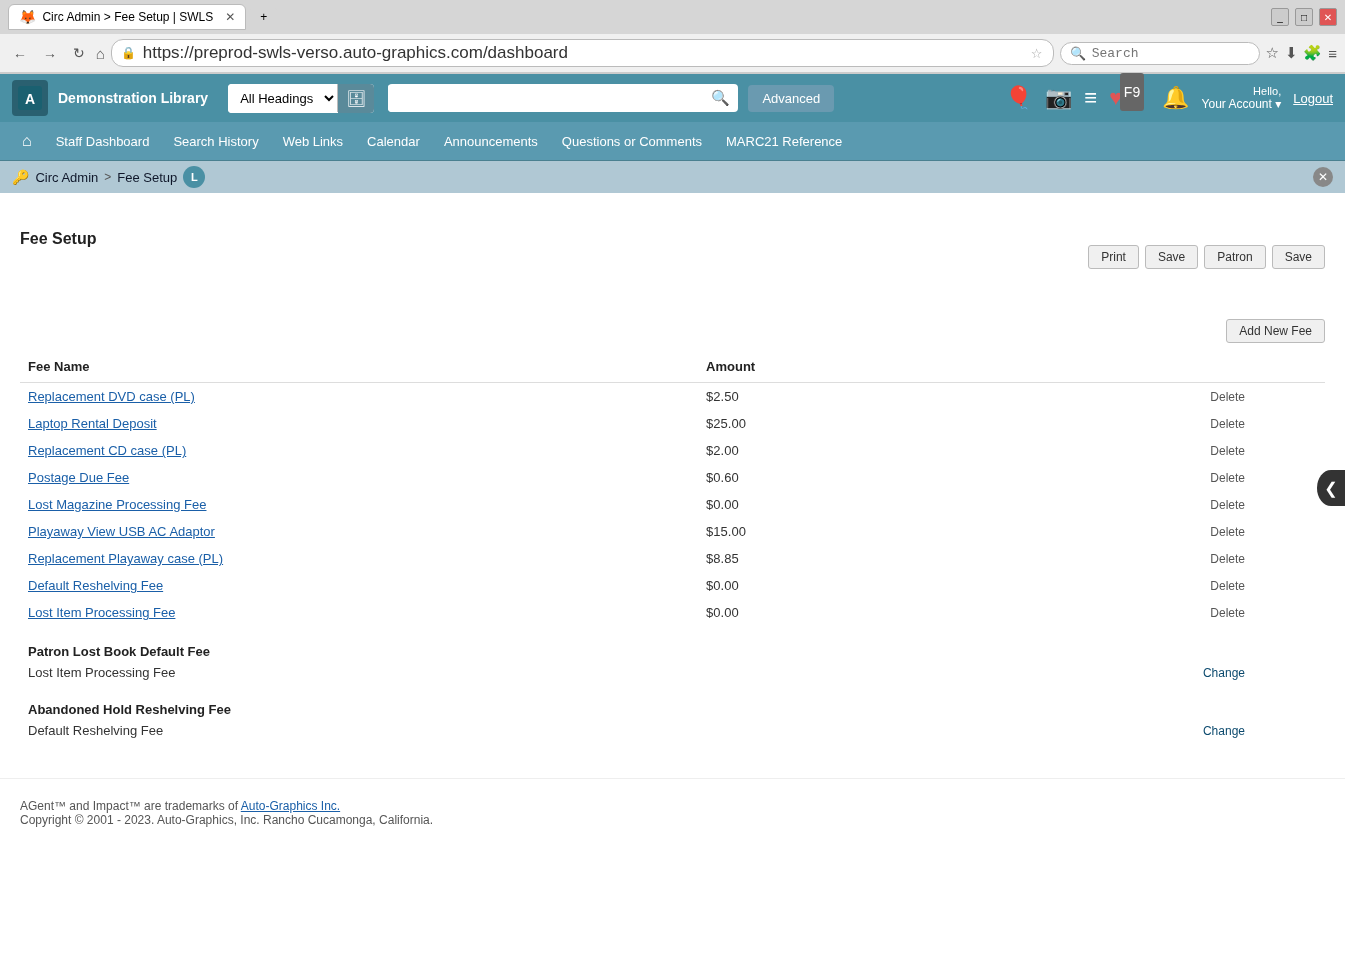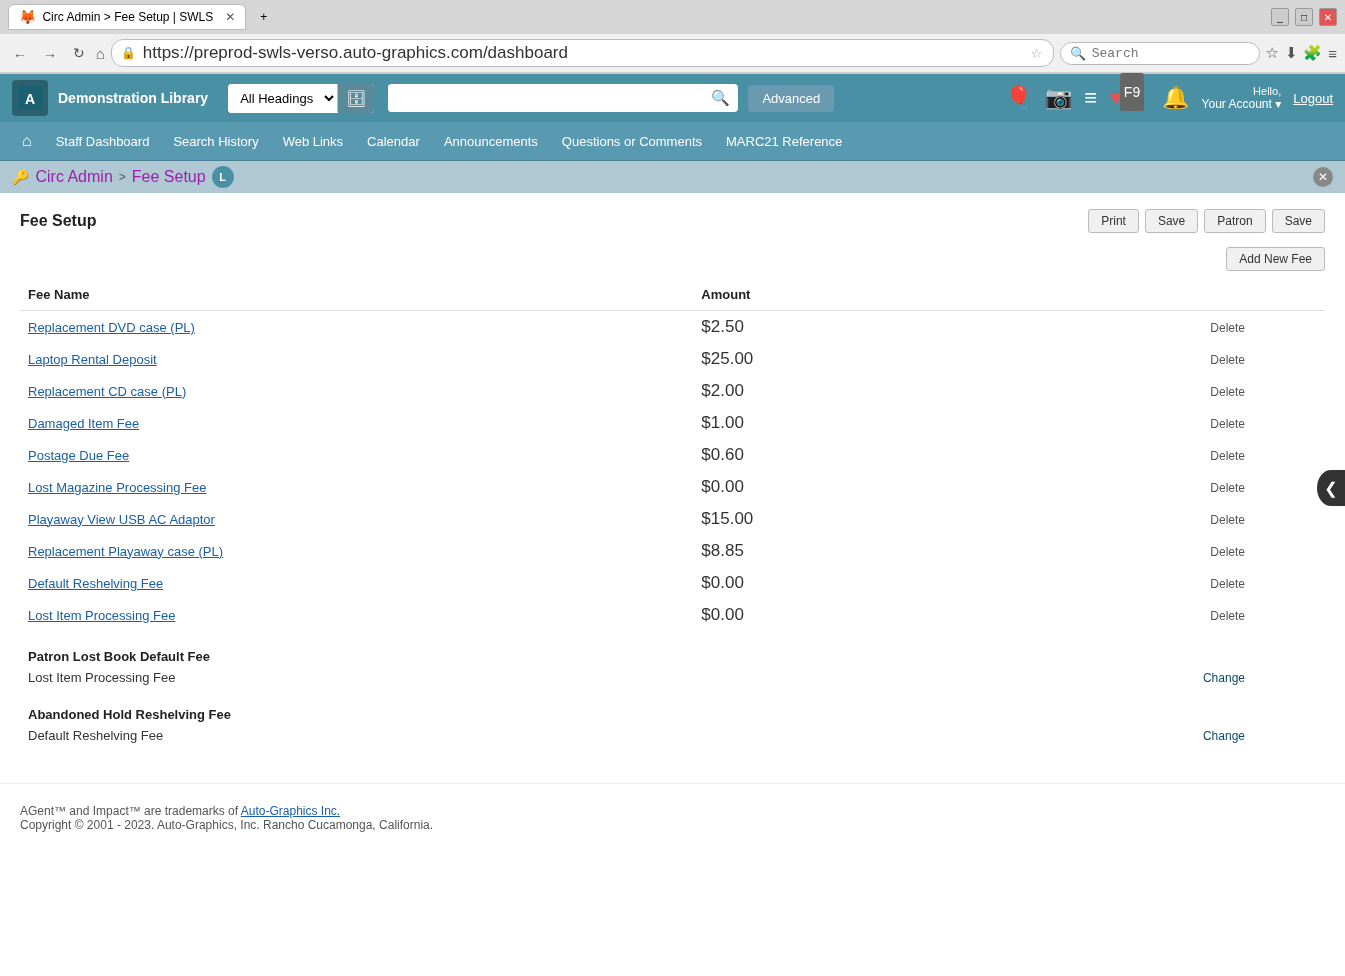--- a/index.html
+++ b/index.html
@@ -42,39 +42,39 @@
     .account-section { display: flex; flex-direction: column; align-items: flex-end; color: white; font-size: 12px; cursor: pointer; }
     .logout-btn { background: none; border: none; color: white; font-size: 13px; cursor: pointer; text-decoration: underline; }
 
     
     .nav-bar { background: #5a9ab0; display: flex; align-items: center; padding: 0 10px; border-bottom: 1px solid #4a8090; }
     .nav-item { color: white; text-decoration: none; padding: 10px 12px; font-size: 13px; cursor: pointer; display: flex; align-items: center; gap: 4px; }
     .nav-home { font-size: 16px; }
 
     
     .breadcrumb-bar { background: #b0c8d4; display: flex; align-items: center; padding: 5px 12px; gap: 6px; }
-    .breadcrumb-text { font-size: 16px; color: #a21caf; }
+    .breadcrumb-text { font-size: 13px; color: #0f172a; }
     .breadcrumb-sep { color: #555; font-size: 12px; }
     .user-badge { background: #4a90a4; color: white; border-radius: 50%; width: 22px; height: 22px; display: flex; align-items: center; justify-content: center; font-size: 11px; font-weight: bold; }
     .close-btn-round { background: #888; color: white; border: none; border-radius: 50%; width: 20px; height: 20px; cursor: pointer; font-size: 12px; margin-left: auto; }
 
     
     .main-content { padding: 16px 20px; }
     .page-header { display: flex; align-items: center; justify-content: space-between; margin-bottom: 14px; }
     .page-title { font-size: 16px; font-weight: bold; color: #222; }
     .page-actions { display: flex; gap: 6px; }
-    .action-btn { background: #f0f0f0; border: 1px solid #bbb; border-radius: 3px; padding: 4px 12px; font-size: 12px; cursor: pointer; color: #333; }
+    .action-btn { background: #f0f0f0; border: 1px solid #bbb; border-radius: 3px; padding: 4px 12px; font-size: 12px; cursor: pointer; color: #333; margin-top: 36px; }
     .add-new-row { display: flex; justify-content: flex-end; margin-bottom: 12px; }
 
     
     .fee-table { width: 100%; border-collapse: collapse; }
     .fee-table th { text-align: left; font-size: 13px; font-weight: bold; color: #222; padding: 4px 8px 8px 8px; border-bottom: 1px solid #ddd; }
     .fee-table td { padding: 6px 8px; vertical-align: middle; }
     .fee-link { color: #1a5fa8; text-decoration: underline; cursor: pointer; font-size: 13px; }
-    .fee-amount { font-size: 17px; color: #333; }
+    .fee-amount { font-size: 13px; color: #333; }
     .delete-btn { background: none; border: none; color: #555; font-size: 12px; cursor: pointer; text-decoration: none; }
     .change-btn { background: none; border: none; color: #0c4a6e; font-size: 12px; cursor: pointer; }
     .section-header-row td { padding-top: 14px; padding-bottom: 2px; font-weight: bold; font-size: 13px; color: #222; }
     .section-sub-row td { padding: 4px 8px; font-size: 13px; color: #333; }
 
     
     .footer { padding: 20px 20px 10px 20px; font-size: 12px; color: #555; border-top: 1px solid #eee; margin-top: 20px; }
     .footer a { color: #1a5fa8; text-decoration: underline; }
 
     
@@ -210,25 +210,20 @@
     <td style="text-align:right;padding-right:80px;"><button class="delete-btn">Delete</button></td>
   </tr>
         <tr>
     <td><a class="fee-link">Laptop Rental Deposit</a></td>
     <td class="fee-amount">$25.00</td>
     <td style="text-align:right;padding-right:80px;"><button class="delete-btn">Delete</button></td>
   </tr>
         <tr>
     <td><a class="fee-link">Replacement CD case (PL)</a></td>
     <td class="fee-amount">$2.00</td>
-    <td style="text-align:right;padding-right:80px;"><button class="delete-btn">Delete</button></td>
-  </tr>
-        <tr>
-    <td><a class="fee-link">Damaged Item Fee</a></td>
-    <td class="fee-amount">$1.00</td>
     <td style="text-align:right;padding-right:80px;"><button class="delete-btn">Delete</button></td>
   </tr>
         <tr>
     <td><a class="fee-link">Postage Due Fee</a></td>
     <td class="fee-amount">$0.60</td>
     <td style="text-align:right;padding-right:80px;"><button class="delete-btn">Delete</button></td>
   </tr>
         <tr>
     <td><a class="fee-link">Lost Magazine Processing Fee</a></td>
     <td class="fee-amount">$0.00</td>

